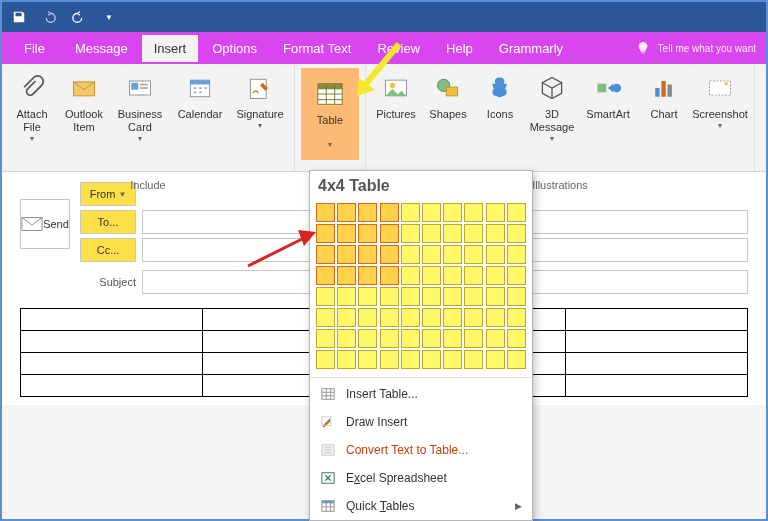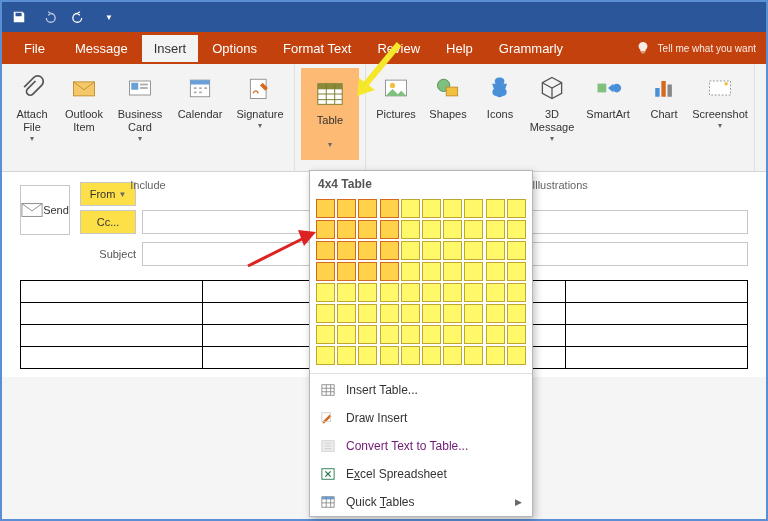--- a/index.html
+++ b/index.html
@@ -1,19 +1,19 @@
 <!DOCTYPE html>
 <html><head>
 <meta charset="utf-8">
 <style>
   * { box-sizing: border-box; margin: 0; padding: 0; font-family: 'Segoe UI', Tahoma, sans-serif; }
   body { background: #f5f5f5; width: 768px; height: 521px; overflow: hidden; border: 2px solid #5a8fd6; }
   .titlebar { background: #2b579a; height: 30px; display: flex; align-items: center; padding: 0 8px; gap: 12px; }
   .qat-btn { width: 18px; height: 18px; color: #fff; display: flex; align-items: center; justify-content: center; font-size: 14px; }
-  .menubar { background: #c2410c; height: 32px; display: flex; align-items: center; padding: 0 10px; gap: 2px; color: #fff; font-size: 13px; }
+  .menubar { background: #d946ef; height: 32px; display: flex; align-items: center; padding: 0 10px; gap: 2px; color: #fff; font-size: 13px; }
   .tab { padding: 6px 12px; cursor: pointer; }
   .tab.file { padding-right: 16px; }
   .tab.active { background: #f3f3f3; color: #333; }
   .tellme { margin-left: auto; display: flex; align-items: center; gap: 8px; opacity: .9; font-size: 10px; }
   .bulb { width: 14px; height: 14px; }
   .ribbon { background: #f3f3f3; border-bottom: 1px solid #d4d4d4; height: 108px; display: flex; position: relative; }
   .group { display: flex; flex-direction: column; align-items: center; padding: 4px 6px 2px 6px; border-right: 1px solid #e0e0e0; gap: 29px; }
   .group-items { display: flex; gap: 4px; flex: 1; }
   .group-label { font-size: 11px; color: #666; padding: 2px 0; }
   .rbtn { display: flex; flex-direction: column; align-items: center; justify-content: flex-start; width: 56px; padding: 4px 2px; font-size: 11px; color: #333; text-align: center; line-height: 1.2; }
@@ -28,27 +28,27 @@
   .fieldbtn { width: 56px; height: 24px; border: 1px solid #c7c7c7; font-size: 11px; background: #fde047; display: flex; align-items: center; justify-content: center; color: #333; }
   .addr-rows { flex: 1; }
   .addr-row { display: flex; align-items: center; gap: 6px; margin-bottom: 4px; }
   .addr-input { flex: 1; height: 24px; border: 1px solid #c7c7c7; padding: 0 4px; font-size: 12px; }
   .subj-row { display: flex; align-items: center; gap: 6px; margin-left: 60px; margin-top: 2px; }
   .subj-label { width: 56px; text-align: right; font-size: 11px; color: #555; }
   .bodyarea { background: #fff; padding: 8px 18px; }
   .btable { border-collapse: collapse; width: 100%; }
   .btable td { border: 1px solid #000; height: 22px; }
   .popup { position: absolute; left: 309px; top: 170px; width: 224px; background: #fff; border: 1px solid #b6b6b6; box-shadow: 2px 3px 8px rgba(0,0,0,.25); z-index: 50; }
-  .popup-title { font-size: 12px; font-weight: 600; color: #555; padding: 6px 8px 4px 8px; }
+  .popup-title { font-size: 16px; font-weight: 600; color: #555; padding: 6px 8px 4px 8px; }
   .grid { padding: 4px 6px 6px 6px; display: grid; grid-template-columns: repeat(10, 1fr); gap: 2px; }
   .cell { width: 19px; height: 19px; background: #fff96a; border: 1px solid #c0a830; }
   .cell.sel { background: #ffd24a; border: 1px solid #d46a1e; }
   .popup hr { border: none; border-top: 1px solid #e0e0e0; margin: 2px 0; }
   .mitem { display: flex; align-items: center; gap: 10px; padding: 6px 10px; font-size: 12px; color: #333; }
-  .mitem.disabled { color: #701a75; }
+  .mitem.disabled { color: #c2410c; }
   .mitem .mic { width: 16px; height: 16px; display: flex; align-items: center; justify-content: center; }
   .mitem .arrow { margin-left: auto; font-size: 9px; color: #666; }
   .yarrow { position: absolute; left: 345px; top: 40px; z-index: 60; pointer-events: none; }
   .rarrow { position: absolute; left: 242px; top: 222px; z-index: 60; pointer-events: none; }
   u { text-decoration: underline; }
 </style>
 </head>
 <body>
 
 <div class="titlebar">
@@ -244,20 +244,24 @@
           <rect x="1" y="1" width="22" height="14" fill="#fff" stroke="#888"></rect>
           <path d="M1 1l11 8 11-8" fill="none" stroke="#888"></path>
         </svg>
       <span>Send</span>
     </div>
     <div class="addr-rows">
       <div class="addr-row">
         <div class="fieldbtn"><span>From</span>&nbsp;<span class="drop">▼</span></div>
       </div>
       <div class="addr-row">
+        <div class="fieldbtn">To...</div>
+        <input class="addr-input" style="">
+      </div>
+      <div class="addr-row">
         <div class="fieldbtn">Cc...</div>
         <input class="addr-input" style="">
       </div>
     </div>
   </div>
   <div class="subj-row">
     <div class="subj-label">Subject</div>
     <input class="addr-input" style="">
   </div>
 </div>

